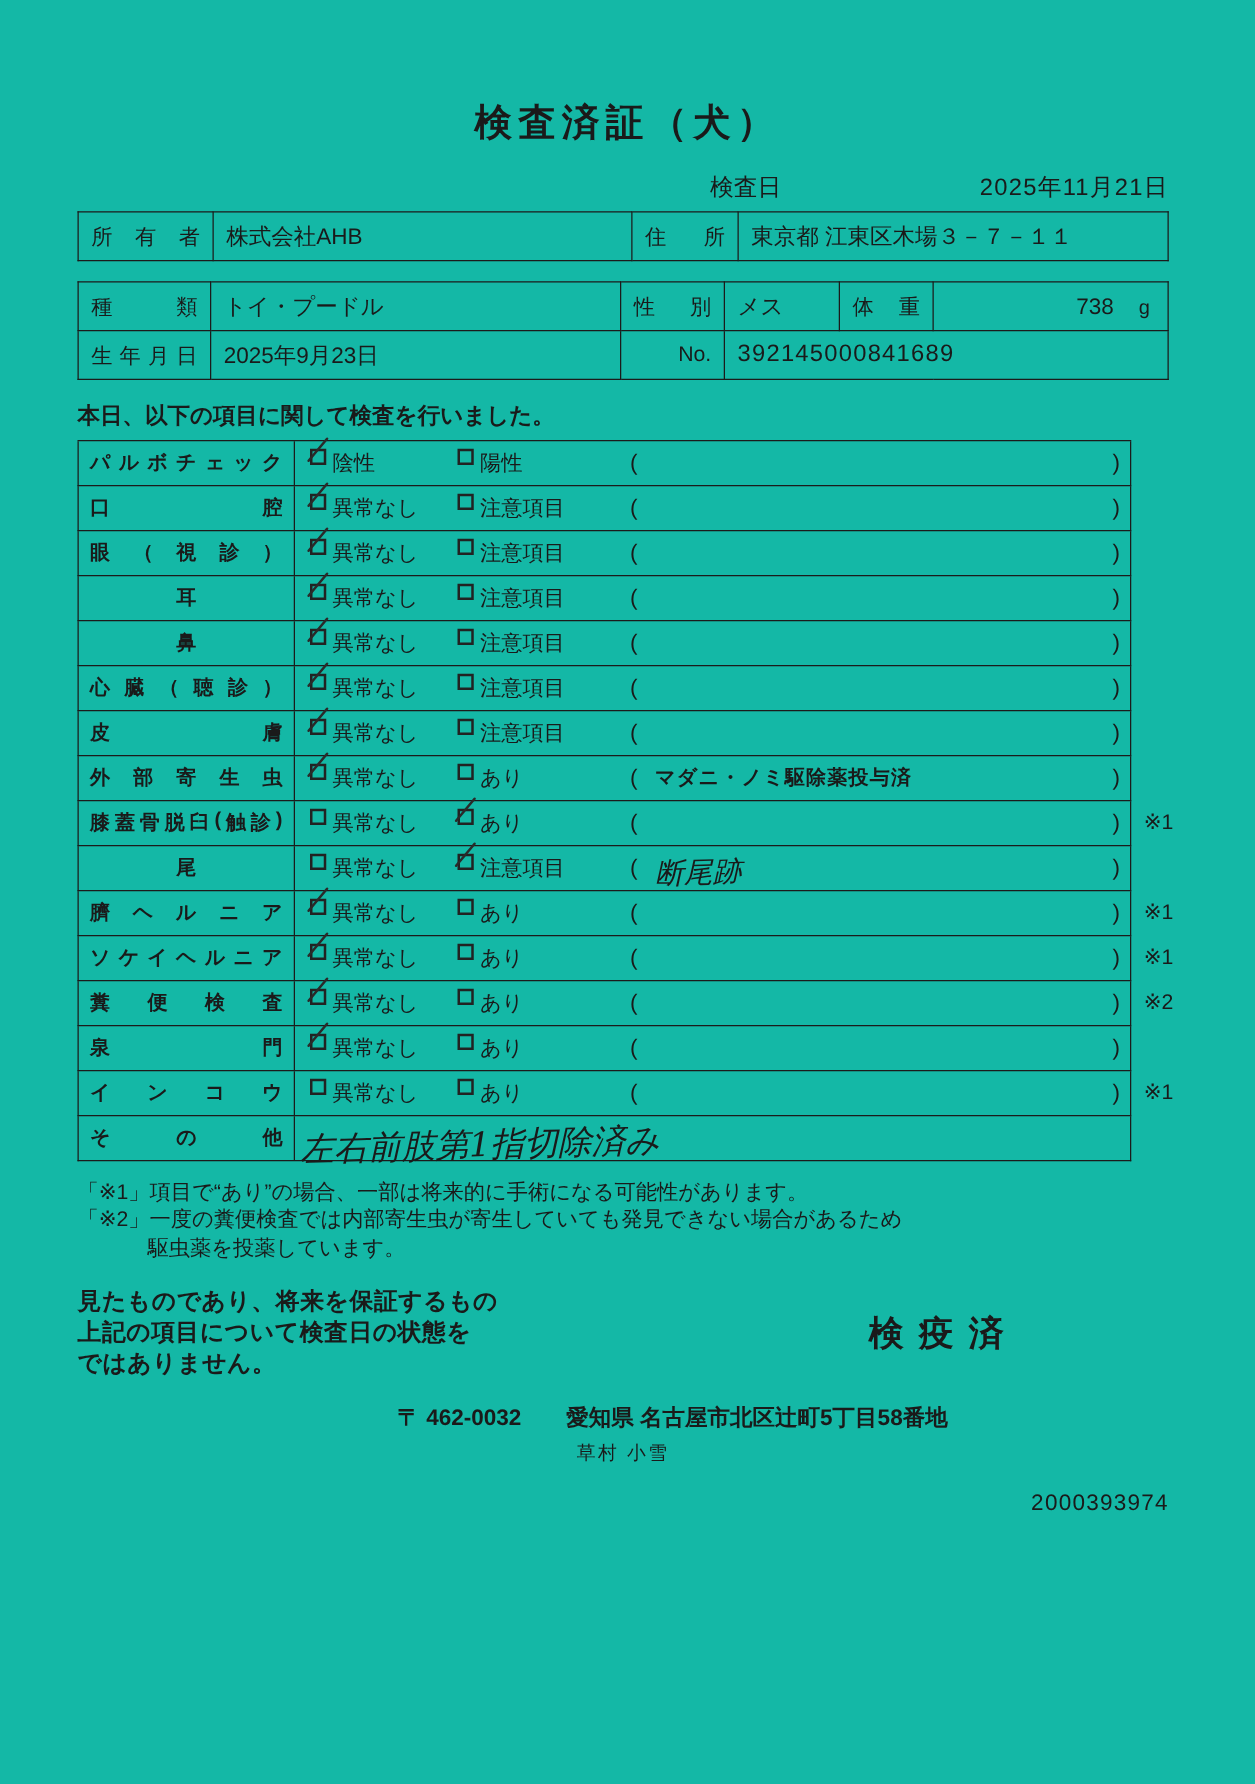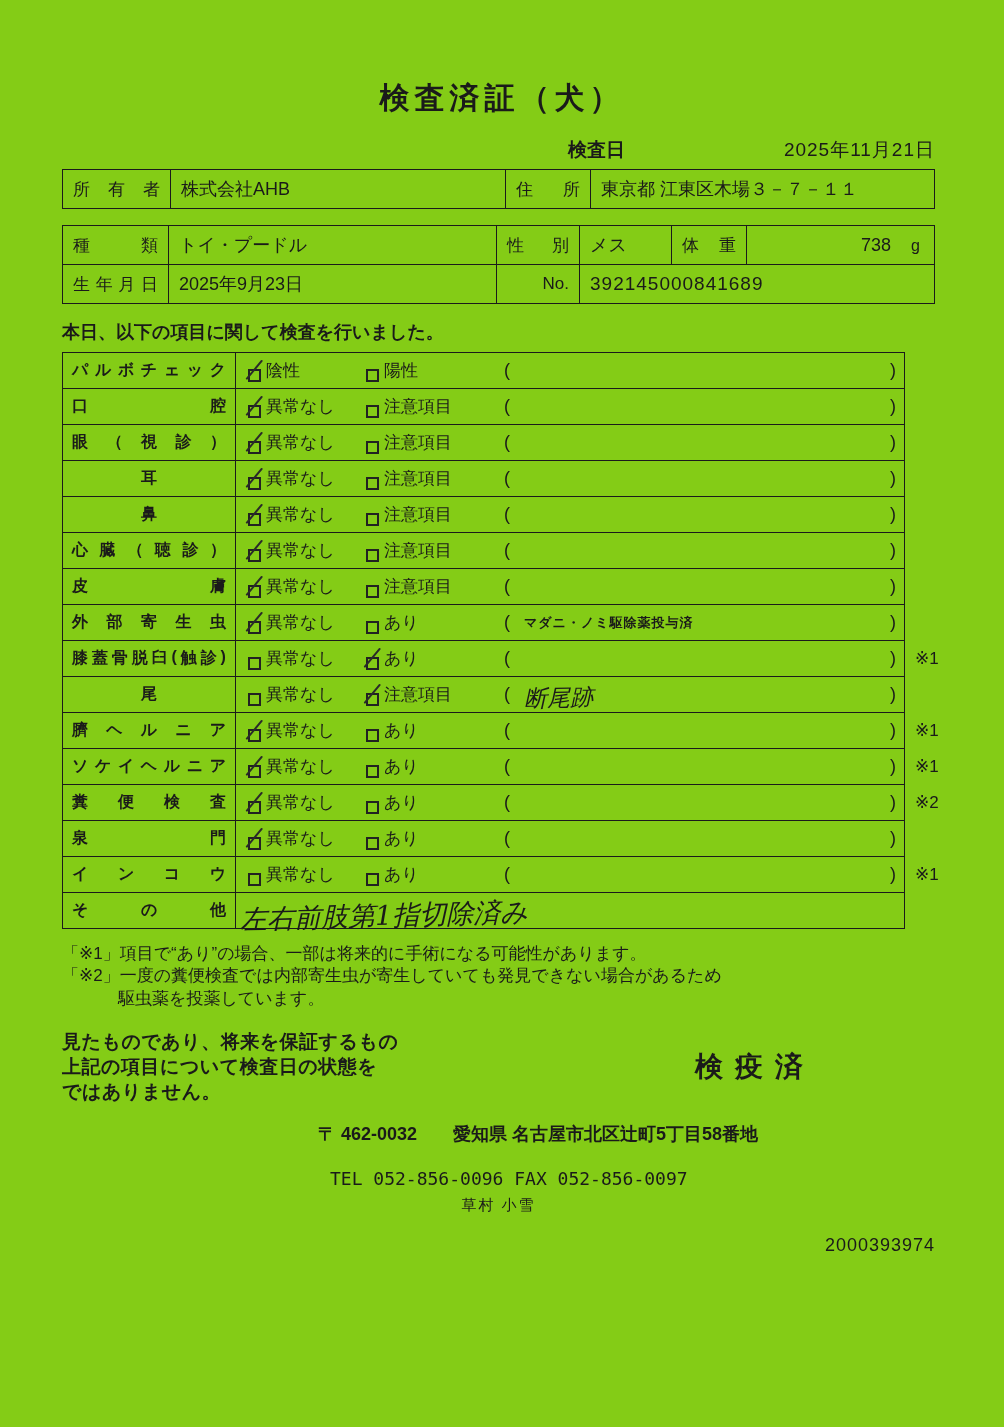--- a/index.html
+++ b/index.html
@@ -1,27 +1,27 @@
 <!DOCTYPE html>
 <html><head>
 <meta charset="utf-8">
 <style>
   * { margin:0; padding:0; box-sizing:border-box; }
   html,body { background:#d9d9d9; }
   body { font-family:"Liberation Sans","DejaVu Sans",sans-serif; color:#1a1a1a; }
   .page {
     position:relative; width:1004px; height:1427px; margin:0 auto;
-    background:#84cc16; overflow:hidden;
+    background:#14b8a6; overflow:hidden;
   }
   .content { margin-left:62px; width:873px; }
 
   .doc-title { text-align:center; padding-top:78px; font-size:30px; font-weight:bold; letter-spacing:5px; }
 
   .date-line { display:flex; margin-top:18px; font-size:19px; align-items:baseline; }
-  .date-label { margin-left:506px; font-weight:bold; }
+  .date-label { margin-left:506px; font-weight:normal; }
   .date-value { margin-left:auto; letter-spacing:1px; }
 
   table { border-collapse:collapse; table-layout:fixed; }
   td { border:1.6px solid #1b1b1b; height:39px; padding:0 10px; font-size:18px; overflow:hidden; white-space:nowrap; }
   .owner-table { margin-top:6px; width:873px; }
   .info-table  { margin-top:16px; width:873px; }
   td.lbl { font-size:17px; }
   .jcell { } 
   .jwrap { display:flex; justify-content:space-between; width:100%; }
   .jwrap.single { justify-content:center; }
@@ -30,30 +30,30 @@
   .no-value { letter-spacing:1px; font-size:19px; }
 
   .intro { margin-top:16px; font-size:18px; font-weight:bold; }
 
   .insp { margin-top:8px; width:843px; border-top:1.6px solid #1b1b1b; }
   .insp-row { position:relative; display:flex; align-items:center; height:36px;
               border:1.6px solid #1b1b1b; border-top:none; }
   .insp-label { width:173px; align-self:stretch; display:flex; align-items:center;
                 border-right:1.6px solid #1b1b1b; padding:0 9px; font-size:16px; font-weight:bold; }
   .insp-opts { flex:1; display:flex; align-items:center; }
-  .opt { display:flex; align-items:flex-end; font-size:17px; }
+  .opt { display:flex; align-items:flex-start; font-size:17px; }
   .opt1 { margin-left:12px; width:118px; }
   .opt2 { width:138px; }
   .cb { position:relative; display:inline-block; width:13px; height:13px;
         border:2px solid #222; margin-right:5px; flex:0 0 auto; }
   .cb.checked::after { content:""; position:absolute; left:-3px; bottom:0;
         width:25px; height:2px; background:#2a2a2a;
         transform:rotate(-50deg); transform-origin:left bottom; border-radius:2px; }
   .paren { flex:1; display:flex; align-items:center; font-size:18px; padding-right:8px; }
-  .paren-text { flex:1; padding-left:14px; font-size:13px; }
+  .paren-text { flex:1; padding-left:14px; font-size:16px; }
   .paren-text.print-bold { font-weight:bold; letter-spacing:1px; }
   .hand { font-family:"DejaVu Serif","Liberation Serif",serif; font-style:italic;
           transform:rotate(-1.5deg); font-size:23px; }
   .row-note { position:absolute; left:852px; top:7px; font-size:17px; white-space:nowrap; }
   .other-value { flex:1; padding-left:4px; font-size:27px; white-space:nowrap; }
 
   .footnotes { margin-top:14px; font-size:17px; line-height:1.32; }
   .fn-indent { padding-left:56px; }
 
   .bottom-row { display:flex; margin-top:20px; }
@@ -577,20 +577,19 @@
         <div>ではありません。</div>
       </div>
       <div class="stamp">検疫済</div>
     </div>
 
     <div class="postal-line">
       <span>〒 462-0032</span>
       <span>愛知県 名古屋市北区辻町5丁目58番地</span>
     </div>
 
-    <div class="tel-line">TEL 052-856-0096  FAX 052-856-0097</div>
 
     <div class="person-name">草村 小雪</div>
 
     <div class="serial">2000393974</div>
 
   </div>
 </div>
 
 </body></html>

